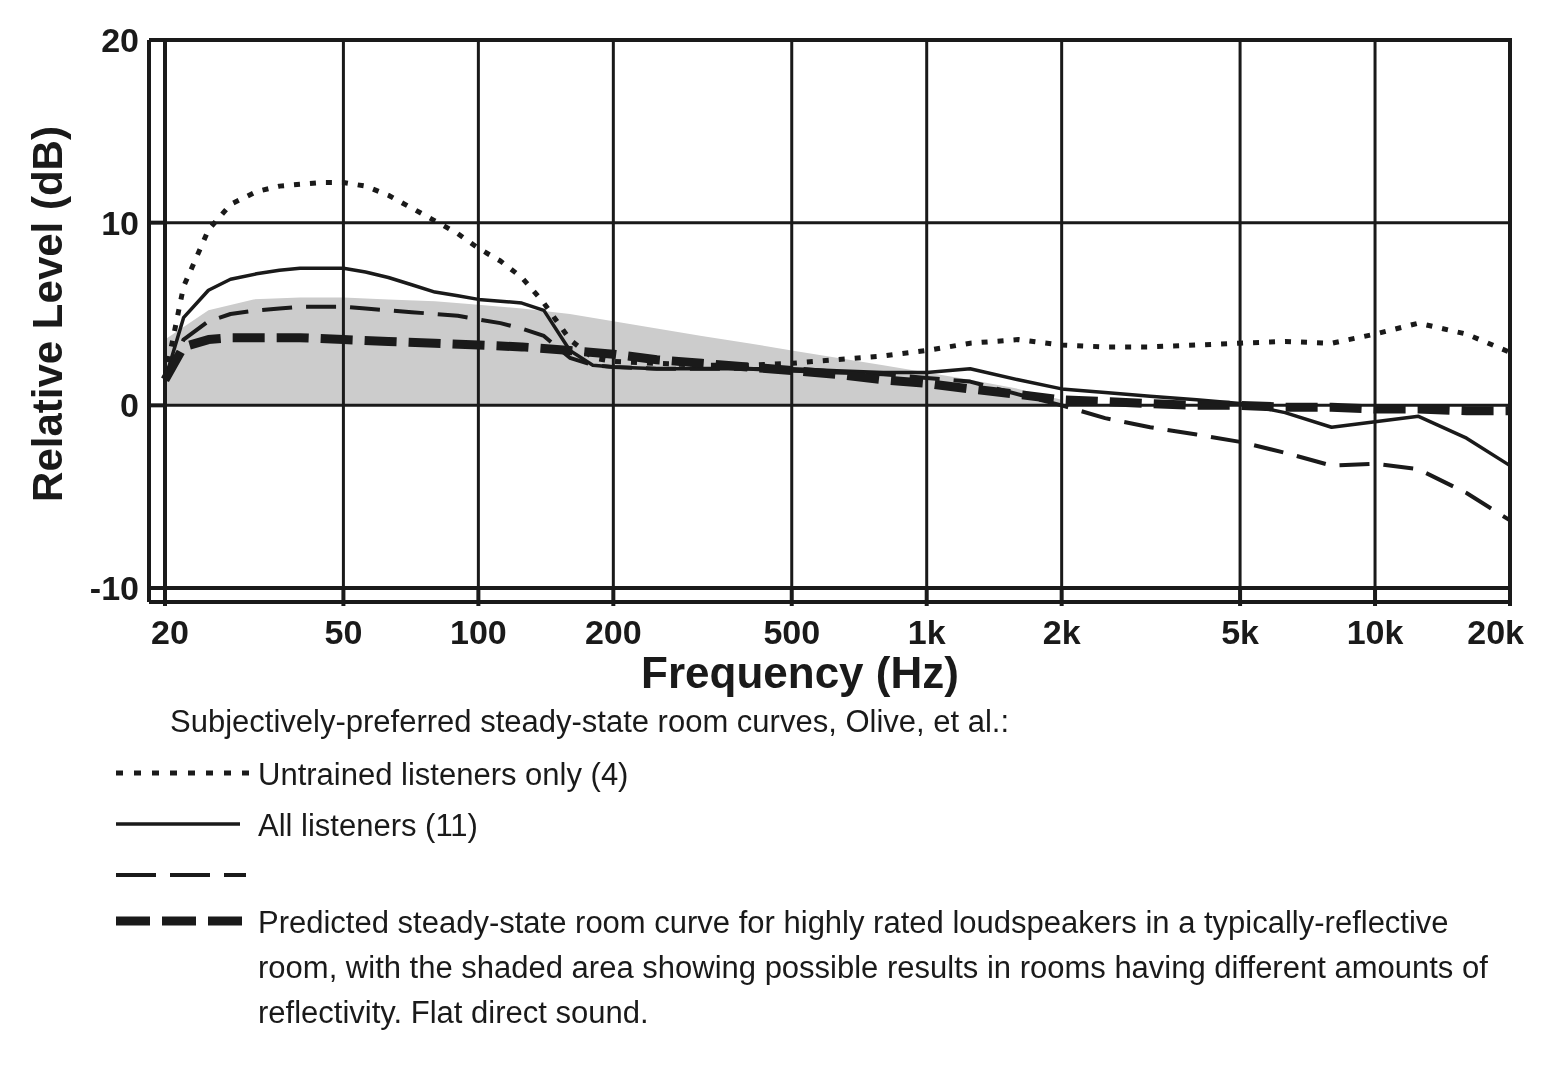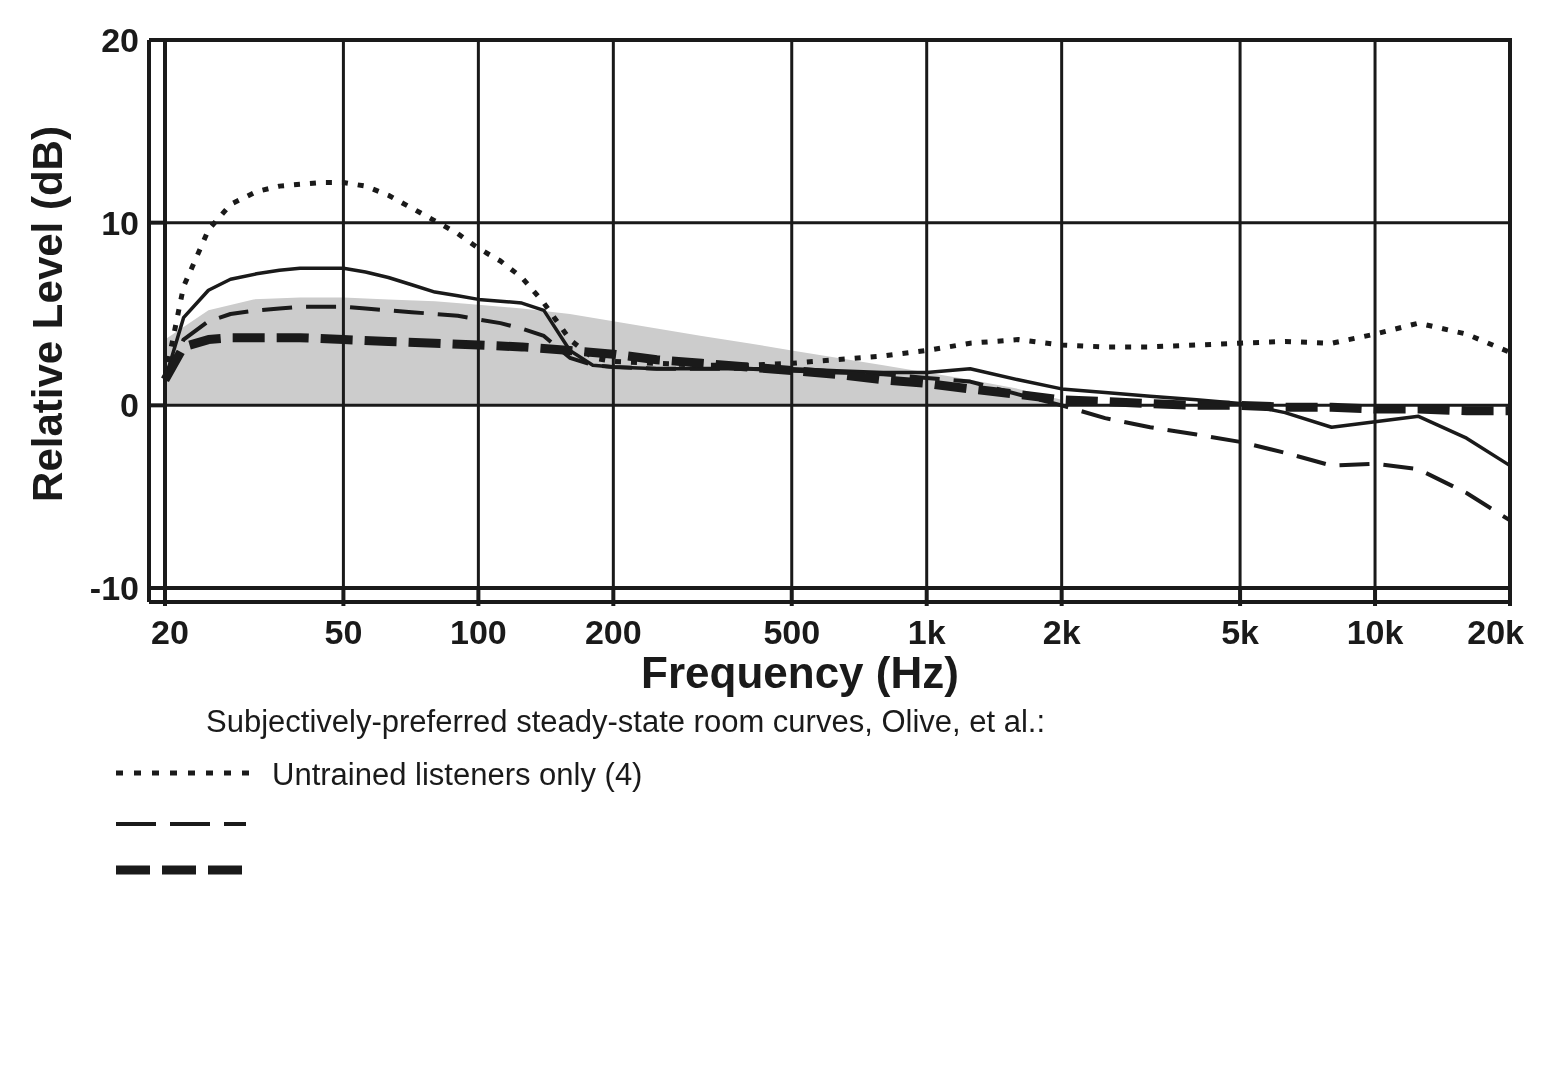--- a/index.html
+++ b/index.html
@@ -46,38 +46,37 @@
     position: absolute;
     left: 110px;
     top: 700px;
     width: 1420px;
     font-family: "Liberation Sans", sans-serif;
     font-size: 31px;
     line-height: 1.45;
     color: #1a1a1a;
   }
   .legend-title {
-    margin-left: 96px;
+    margin-left: 60px;
     font-size: 31px;
     margin-bottom: 8px;
   }
   .legend-row {
     display: flex;
     align-items: flex-start;
     margin-bottom: 6px;
   }
   .legend-key {
     flex: 0 0 148px;
     height: 40px;
     position: relative;
   }
   .legend-key svg { position: absolute; left: 0; top: 0; }
   .legend-text {
     flex: 1;
-    margin-left: 14px;
   }
 </style>
 </head>
 <body>
 
 <div id="figure">
 
   <div class="chart-wrap">
     <svg class="plot" width="1554" height="700" viewBox="0 0 1554 700">
 
@@ -159,31 +158,40 @@
 
     <div class="legend-row">
       <span class="legend-key">
         <svg width="148" height="40">
             <line x1="6" y1="20" x2="140" y2="20" stroke="#1a1a1a" stroke-width="5" stroke-dasharray="7 11" stroke-linecap="butt"></line>
           </svg>
       </span>
       <span class="legend-text">Untrained listeners only (4)</span>
     </div>
 
+    <div class="legend-row">
+      <span class="legend-key">
+        <svg width="148" height="40">
+            <line x1="6" y1="20" x2="130" y2="20" stroke="#1a1a1a" stroke-width="3.5"></line>
+          </svg>
+      </span>
+      <span class="legend-text">All listeners (11)</span>
+    </div>
 
     <div class="legend-row">
       <span class="legend-key">
         <svg width="148" height="40">
             <line x1="6" y1="20" x2="136" y2="20" stroke="#1a1a1a" stroke-width="4" stroke-dasharray="40 14"></line>
           </svg>
       </span>
     </div>
 
     <div class="legend-row">
       <span class="legend-key">
         <svg width="148" height="40">
             <line x1="6" y1="20" x2="140" y2="20" stroke="#1a1a1a" stroke-width="9" stroke-dasharray="34 12"></line>
           </svg>
       </span>
+      <span class="legend-text">Predicted steady-state room curve for highly rated loudspeakers in a typically-reflective room, with the shaded area showing possible results in rooms having different amounts of reflectivity.  Flat direct sound.</span>
     </div>
   </div>
 
 </div>
 
 </body></html>

